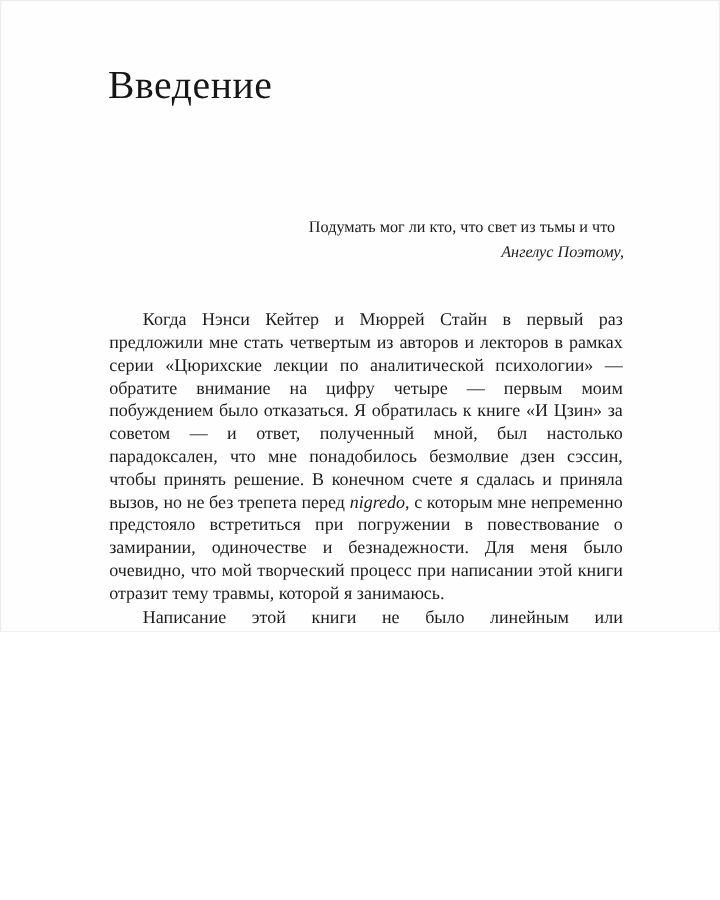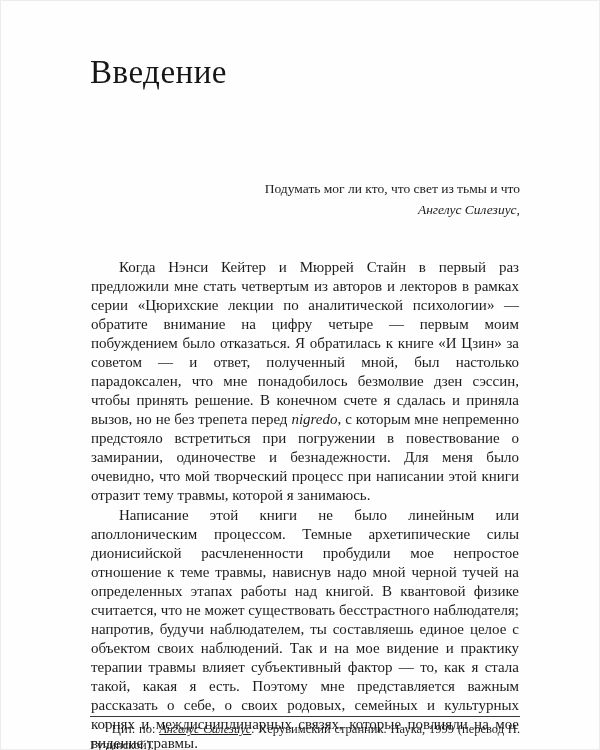--- a/index.html
+++ b/index.html
@@ -3,21 +3,21 @@
 <meta charset="utf-8">
 <style>
   html, body {
     margin: 0;
     padding: 0;
     background: #ffffff;
   }
   .page {
     position: relative;
     width: 600px;
-    height: 750px;
+    height: 527px;
     background: #fefefe;
     box-shadow: inset 0 0 0 1px #ececec;
     font-family: "Liberation Serif", "DejaVu Serif", serif;
     color: #1c1c1c;
     overflow: hidden;
   }
   .chapter-title {
     position: absolute;
     left: 90px;
     top: 54px;
@@ -29,21 +29,21 @@
   }
   .epigraph {
     position: absolute;
     left: 250px;
     right: 80px;
     top: 181px;
     font-size: 13.5px;
     line-height: 16.5px;
   }
   .verse-line {
-    text-align: right;
+    text-align: center;
   }
   .attribution {
     margin-top: 4px;
     text-align: right;
     font-style: italic;
   }
   .attribution .attr-line {
     line-height: 16px;
   }
   sup.fn-ref {
@@ -87,21 +87,21 @@
 <body>
 
 <div class="page">
 
   <h1 class="chapter-title">Введение</h1>
 
   <div class="epigraph">
     <div class="verse-line">Подумать мог ли кто, что свет из тьмы и что</div>
     <div class="attribution">
       <div class="attr-line">
-        <em>Ангелус Силезиус,</em>
+        <em>Ангелус Поэтому,</em>
       </div>
     </div>
   </div>
 
   <div class="body-text">
     <p class="para"><span>Когда Нэнси Кейтер и Мюррей Стайн в первый раз предложили мне стать четвертым из авторов и лекторов в рамках серии «Цюрихские лекции по аналитической психологии» — обратите внимание на цифру четыре — первым моим побуждением было отказаться. Я обратилась к книге «И Цзин» за советом — и ответ, полученный мной, был настолько парадоксален, что мне понадобилось безмолвие дзен сэссин, чтобы принять решение. В конечном счете я сдалась и приняла вызов, но не без трепета перед </span><em>nigredo</em><span>, с которым мне непременно предстояло встретиться при погружении в повествование о замирании, одиночестве и безнадежности. Для меня было очевидно, что мой творческий процесс при написании этой книги отразит тему травмы, которой я занимаюсь.</span></p>
     <p class="para"><span>Написание этой книги не было линейным или аполлоническим процессом. Темные архетипические силы дионисийской расчлененности пробудили мое непростое отношение к теме травмы, нависнув надо мной черной тучей на определенных этапах работы над книгой. В квантовой физике считается, что не может существовать бесстрастного наблюдателя; напротив, будучи наблюдателем, ты составляешь единое целое с объектом своих наблюдений. Так и на мое видение и практику терапии травмы влияет субъективный фактор — то, как я стала такой, какая я есть. Поэтому мне представляется важным рассказать о себе, о своих родовых, семейных и культурных корнях и междисциплинарных связях, которые повлияли на мое видение травмы.</span></p>
   </div>
 
   <div class="footnote">

